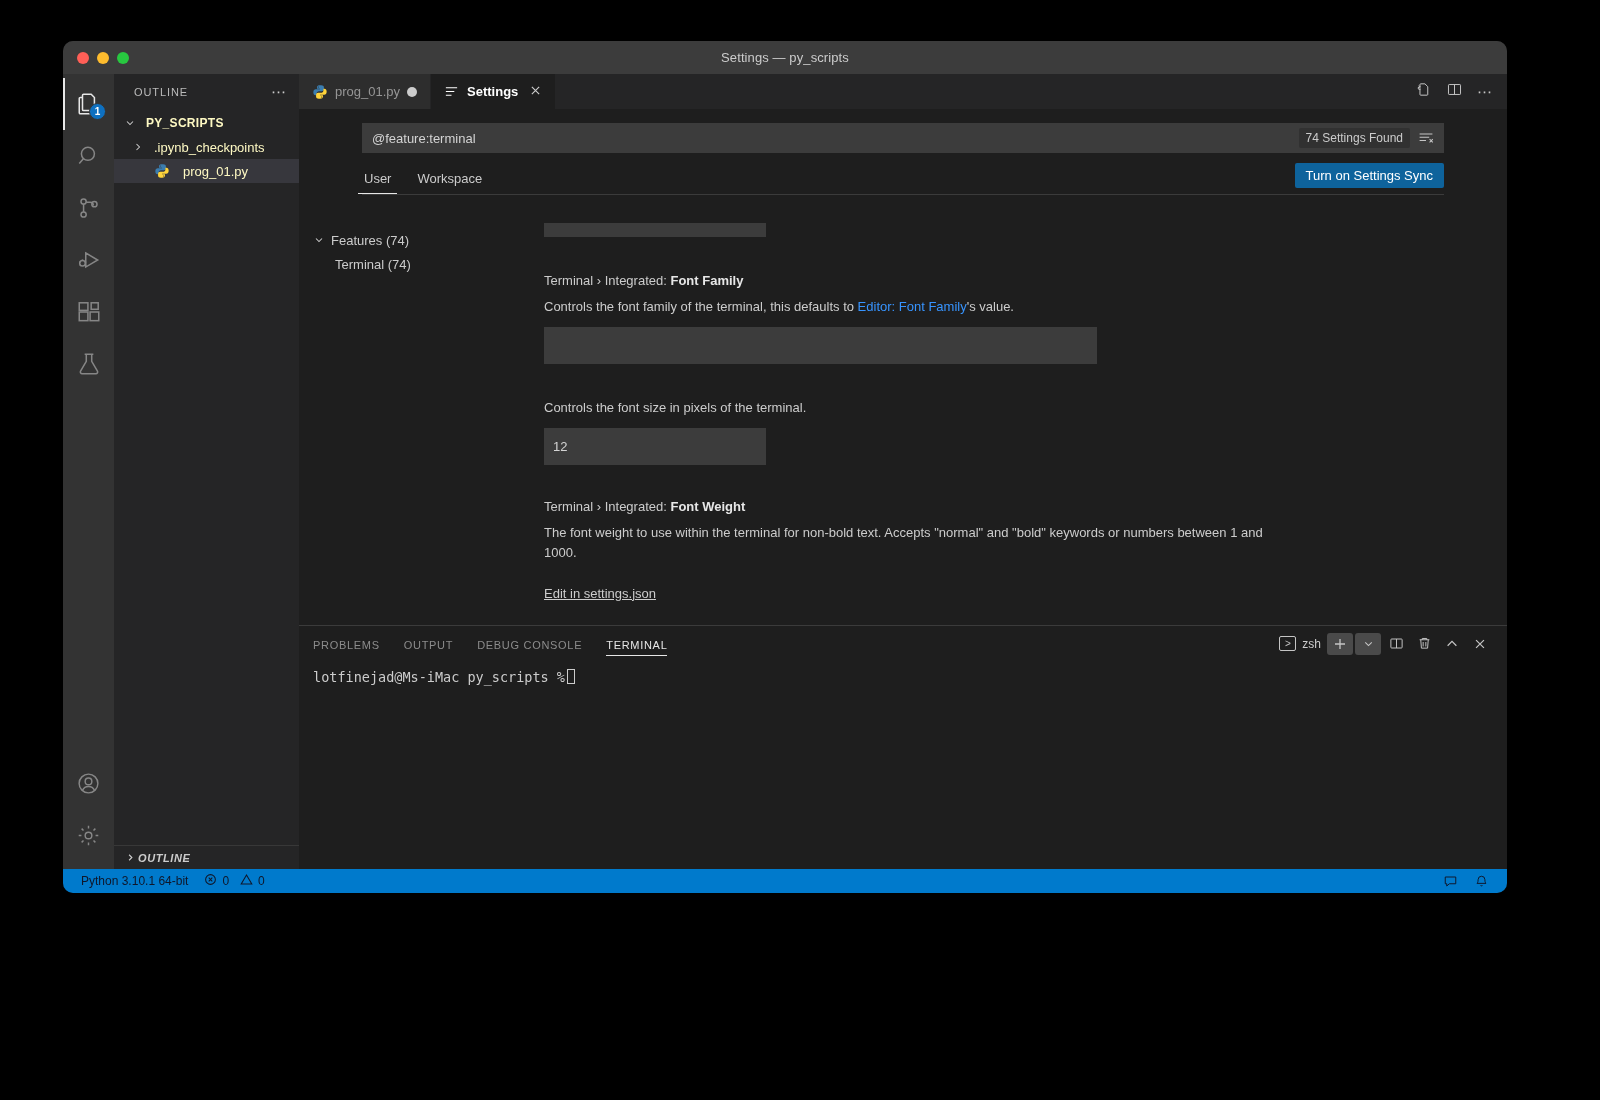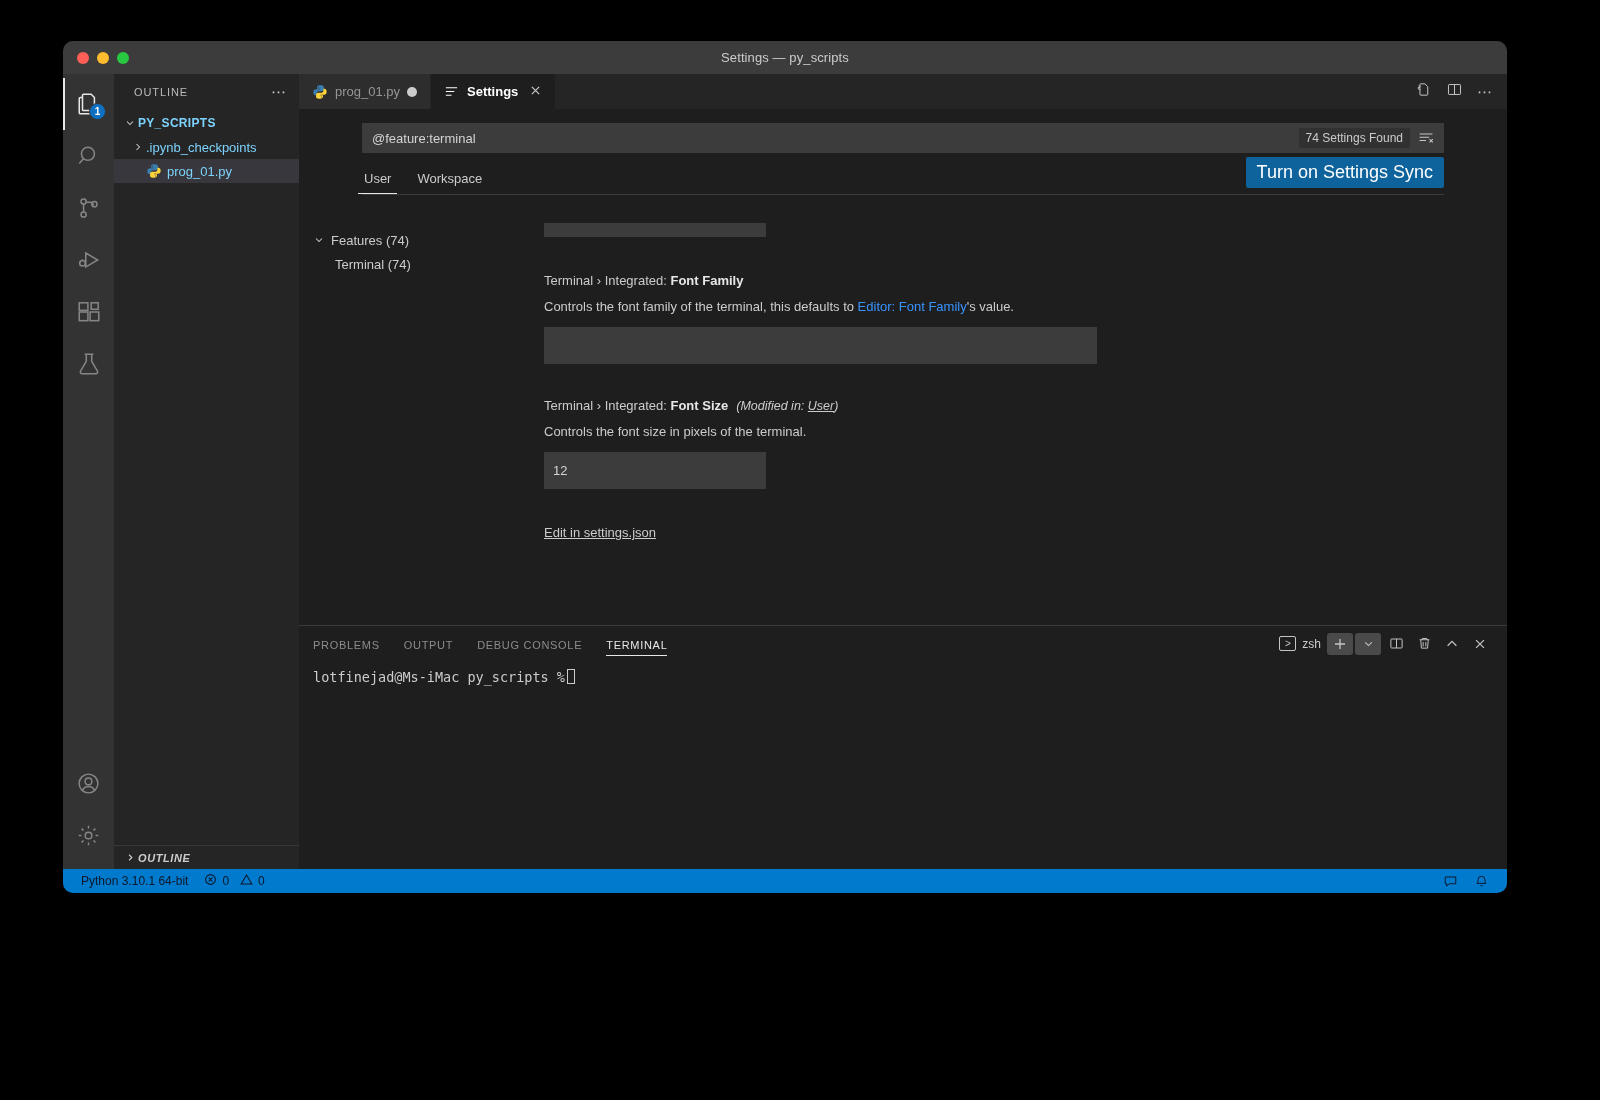--- a/index.html
+++ b/index.html
@@ -122,23 +122,24 @@
   }
   #sidebar-header .title { flex: 1; }
   .dots { color: #cccccc; font-size: 15px; letter-spacing: 1px; padding: 0 6px; }
 
   #tree { padding-top: 2px; }
   .row {
     height: 24px;
     display: flex;
     align-items: center;
     font-size: 13px;
-    color: #7dd3fc;
+    color: #fef9c3;
     padding-left: 8px;
     cursor: default;
+    gap: 8px;
   }
   .row.selected { background: #37373d; }
   .row .chev { width: 16px; display:flex; align-items:center; justify-content:center; color:#cccccc; }
   .row .label { white-space: nowrap; }
   .row.root .label { font-weight: bold; font-size: 12px; letter-spacing: 0.3px; }
   .row.indent1 { padding-left: 16px; }
   .py-icon { width: 16px; height: 16px; margin-right: 5px; flex: 0 0 16px; }
 
   #outline-row {
     margin-top: auto;
@@ -253,21 +254,21 @@
     content: "";
     position: absolute;
     left: -4px; right: -4px; bottom: 0;
     height: 1.5px; background: #e7e7e7;
   }
   #sync-btn {
     position: absolute;
     right: 0; bottom: 6px;
     background: #0e639c;
     color: #ffffff;
-    font-size: 18px;
+    font-size: 13px;
     padding: 5px 11px;
     border: none;
     border-radius: 2px;
     font-family: "Liberation Sans", sans-serif;
   }
 
   #settings-panes {
     flex: 1 1 auto;
     display: flex;
     min-height: 0;
@@ -675,28 +676,31 @@
                 <span class="cat">Terminal › Integrated: </span><span class="key">Font Family</span>
               </div>
               <div class="setting-desc">
                 <span>Controls the font family of the terminal, this defaults to </span><a href="#">Editor: Font Family</a><span>'s value.</span>
               </div>
               <input class="setting-input wide" value="" style="">
             </div>
 
             
             <div class="setting-item">
-              <div class="setting-title">
-                <span class="cat">Terminal › Integrated: </span><span class="key">Font Size</span><span class="modified"><span>(Modified in: </span><u>User</u><span>)</span></span>
-              </div>
               <div class="setting-desc">Controls the font size in pixels of the terminal.</div>
               <input class="setting-input narrow" value="12" style="">
             </div>
 
             
+            <div class="setting-item" style="margin-bottom:20px;">
+              <div class="setting-title">
+                <span class="cat">Terminal › Integrated: </span><span class="key">Font Weight</span>
+              </div>
+              <div class="setting-desc">The font weight to use within the terminal for non-bold text. Accepts "normal" and "bold" keywords or numbers between 1 and 1000.</div>
+            </div>
 
             <a class="json-link" href="#">Edit in settings.json</a>
           </div>
         </div>
       </div>
 
       <div id="panel">
         <div id="panel-header">
           <span class="panel-tab">PROBLEMS</span>
           <span class="panel-tab">OUTPUT</span>

